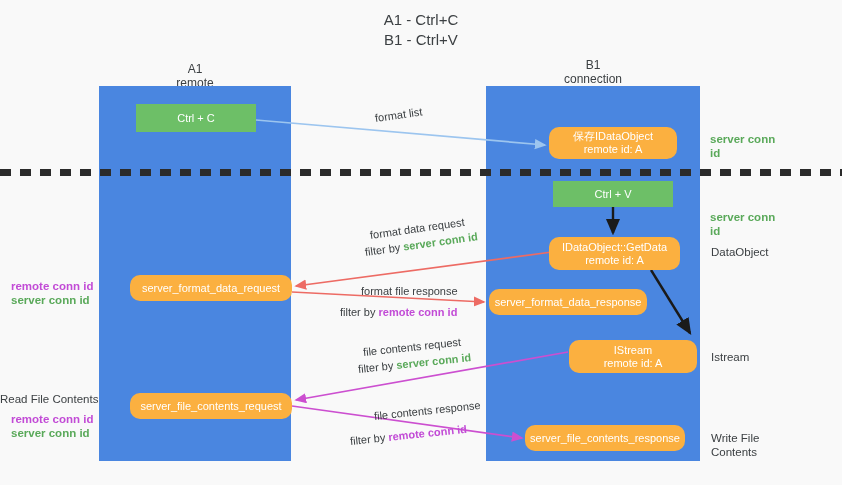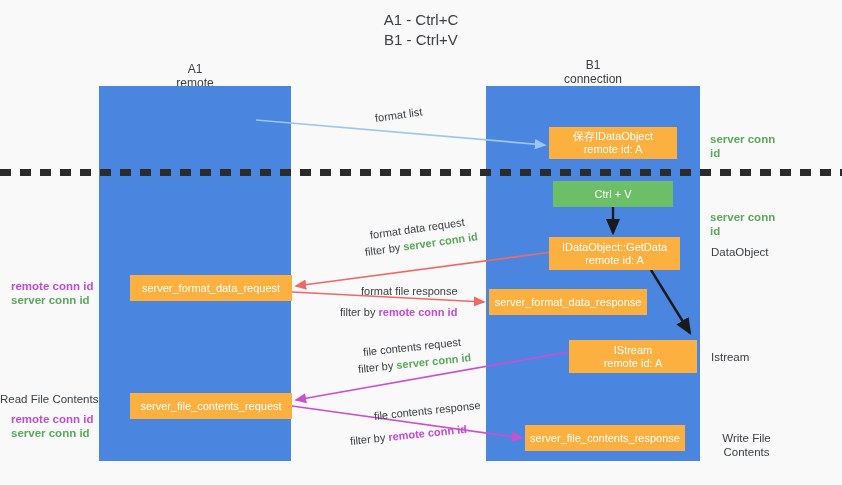--- a/index.html
+++ b/index.html
@@ -24,27 +24,27 @@
 
   .lane{position:absolute;background:#4a86e0;}
 
   .box{
     position:absolute;box-sizing:border-box;
     display:flex;align-items:center;justify-content:center;
     text-align:center;color:#ffffff;font-size:11px;line-height:13px;
     padding:2px 4px;
   }
   .box.green{background:#6dbf67;}
-  .box.orange{background:#fbb040;}
+  .box.orange{background:#fbb040;border-radius:10px;}
   .box .l2{display:block;}
 
   .side-label{position:absolute;font-size:11.5px;line-height:14px;}
   .side-label.green-t{color:#5aa95a;font-weight:bold;}
   .side-label.purple-t{color:#c24bd6;font-weight:bold;}
-  .side-label.plain{color:#3c4043;text-align:center;}
+  .side-label.plain{color:#3c4043;}
 
   .edge-label{
     position:absolute;font-size:11px;line-height:14px;color:#3c4043;
     white-space:nowrap;
   }
   .edge-label .g{color:#5aa95a;font-weight:bold;}
   .edge-label .p{color:#c24bd6;font-weight:bold;}
   .rot-a{transform:rotate(-8deg);transform-origin:left center;}
   .rot-b{transform:rotate(-6deg);transform-origin:left center;}
 
@@ -98,20 +98,23 @@
 
     <line x1="552" y1="252" x2="296" y2="286" stroke="#ed6b64" stroke-width="1.7" marker-end="url(#ah-red)"></line>
 
     <line x1="292" y1="292" x2="484" y2="302" stroke="#ed6b64" stroke-width="1.7" marker-end="url(#ah-red)"></line>
 
     <line x1="568" y1="352" x2="296" y2="400" stroke="#cc4fd0" stroke-width="1.7" marker-end="url(#ah-mag)"></line>
 
     <line x1="292" y1="406" x2="522" y2="438" stroke="#cc4fd0" stroke-width="1.7" marker-end="url(#ah-mag)"></line>
   </svg>
 
+  <div class="box green" style="left:136px;top:104px;width:120px;height:28px;">
+    <span>Ctrl + C</span>
+  </div>
 
   <div class="box orange" style="left:130px;top:275px;width:162px;height:26px;">
     <span>server_format_data_request</span>
   </div>
 
   <div class="box orange" style="left:130px;top:393px;width:162px;height:26px;">
     <span>server_file_contents_request</span>
   </div>
 
   <div class="box orange" style="left:549px;top:127px;width:128px;height:32px;flex-direction:column;">

